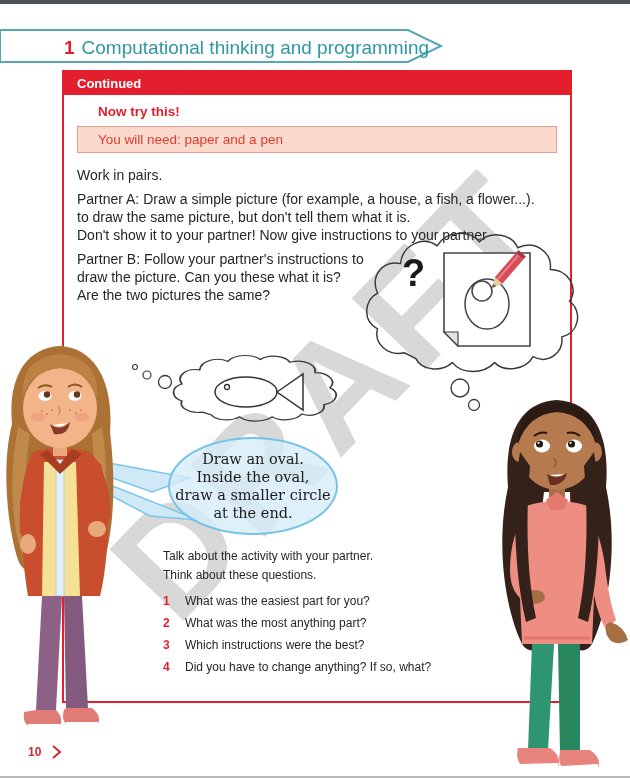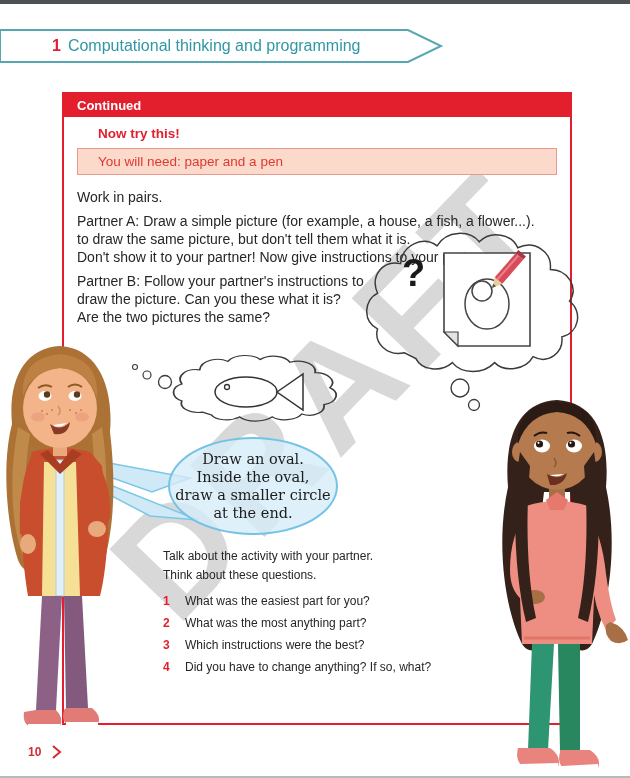--- a/index.html
+++ b/index.html
@@ -5,35 +5,35 @@
   html,body{margin:0;padding:0;background:#fff;}
   .page{
     position:relative;width:630px;height:778px;background:#ffffff;
     overflow:hidden;font-family:"Liberation Sans",sans-serif;color:#262626;
   }
   .top-strip{position:absolute;left:0;top:0;width:630px;height:4px;background:#4d5154;z-index:5;}
   .bottom-strip{position:absolute;left:0;top:776px;width:630px;height:2px;background:#b6babc;z-index:5;}
 
   
   .banner-svg{position:absolute;left:0;top:28px;z-index:2;}
-  .banner-text{position:absolute;left:52px;top:37px;z-index:2;font-size:16px;}
+  .banner-text{position:absolute;left:64px;top:37px;z-index:2;font-size:19px;}
   .banner-num{color:#e31f2e;font-weight:bold;margin-right:7px;}
   .banner-title{color:#2f97a5;}
 
   
   .watermark{
     position:absolute;left:330px;top:395px;z-index:1;
     transform:translate(-50%,-50%) rotate(-46deg);
     font-size:150px;font-weight:bold;letter-spacing:8px;color:#d8d8d8;
     white-space:nowrap;
   }
 
   
   .activity-box{
-    position:absolute;left:62px;top:92px;width:510px;height:633px;z-index:2;
+    position:absolute;left:62px;top:70px;width:510px;height:633px;z-index:2;
     border:2px solid #e31f2e;box-sizing:border-box;background:transparent;
   }
   .continued-bar{height:23px;background:#e31f2e;color:#fff;font-weight:bold;
     font-size:13px;line-height:23px;padding-left:13px;}
   .now-try{margin:9px 0 0 13px;color:#e31f2e;font-weight:bold;font-size:13.5px;padding-left:21px;}
   .ywn-box{margin:7px 13px 0 13px;height:27px;background:#fbd9cb;
     border:1px solid #e89a90;box-sizing:border-box;
     color:#e0392f;font-size:13.5px;line-height:25px;padding-left:20px;}
   .body-text{margin-left:13px;font-size:14px;line-height:18px;}
   .para{margin-top:6px;}

